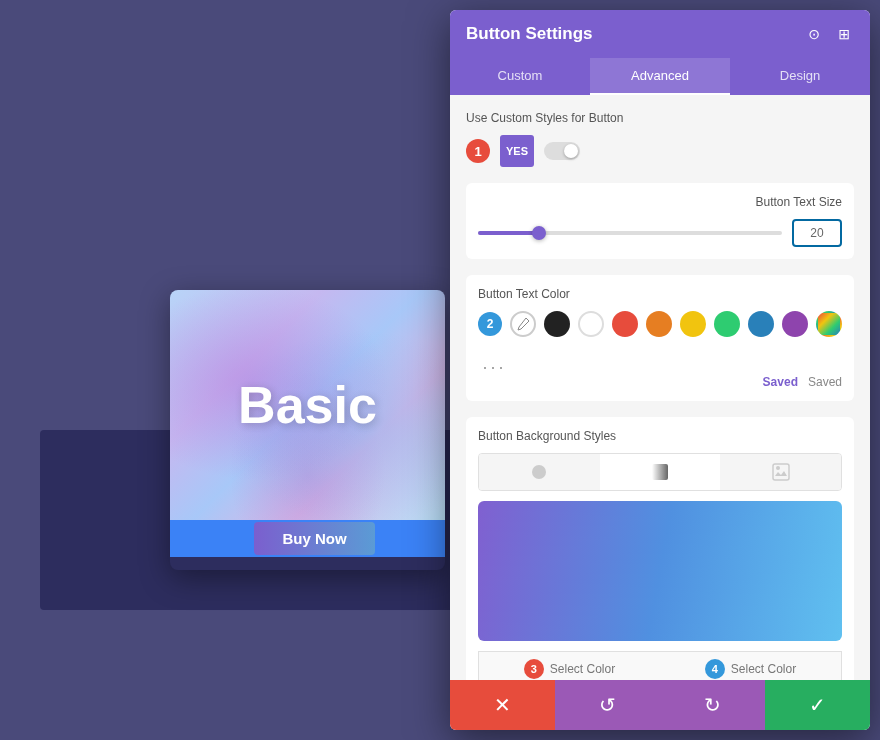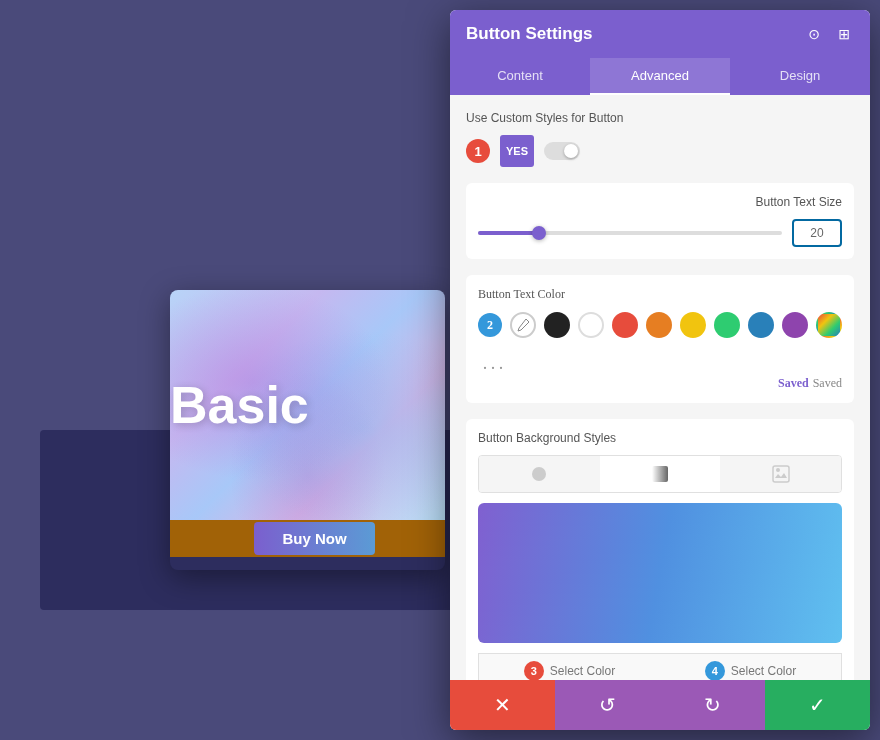--- a/index.html
+++ b/index.html
@@ -33,21 +33,21 @@
       box-shadow: 0 8px 30px rgba(0,0,0,0.4);
     }
 
     .card-image {
       width: 100%;
       height: 230px;
       background: linear-gradient(135deg, #b8d4f8 0%, #c5b8f0 30%, #a8c8f8 50%, #d4b8e8 70%, #b8e0f8 100%);
       position: relative;
       display: flex;
       align-items: center;
-      justify-content: flex-start;
+      justify-content: center;
     }
 
     .card-image::before {
       content: '';
       position: absolute;
       top: 0; left: 0; right: 0; bottom: 0;
       background:
         radial-gradient(ellipse at 30% 40%, rgba(180,120,220,0.5) 0%, transparent 50%),
         radial-gradient(ellipse at 70% 60%, rgba(120,180,240,0.4) 0%, transparent 50%),
         radial-gradient(ellipse at 50% 80%, rgba(160,100,200,0.3) 0%, transparent 40%);
@@ -56,21 +56,21 @@
     .card-title {
       font-size: 52px;
       font-weight: 900;
       color: white;
       text-shadow: 2px 2px 8px rgba(0,0,0,0.2);
       z-index: 1;
       position: relative;
     }
 
     .card-footer {
-      background: #a16207;
+      background: #3b82f6;
       height: 37px;
       display: flex;
       align-items: center;
       justify-content: center;
       padding-left: 14px;
     }
 
     .buy-now-btn {
       background: linear-gradient(90deg, #7b5fce, #5b9bd5);
       color: white;
@@ -284,21 +284,20 @@
       font-size: 12px;
       color: #666;
     }
 
     
     .color-section {
       background: white;
       border-radius: 6px;
       padding: 12px;
       margin-bottom: 16px;
-      font-family: Liberation Serif, serif;
     }
 
     .color-row {
       display: flex;
       align-items: center;
       gap: 8px;
       flex-wrap: wrap;
     }
 
     .color-swatch {
@@ -321,21 +320,21 @@
     .color-dots {
       font-size: 18px;
       color: #999;
       letter-spacing: 2px;
       margin-left: 4px;
     }
 
     .color-links {
       margin-left: auto;
       display: flex;
-      gap: 4px;
+      gap: 10px;
       font-size: 12px;
       margin-top: 30px;
     }
 
     .color-link-saved { color: #7b5fce; font-weight: 600; }
     .color-link-recent { color: #888; }
 
     
     .bg-color-section {
       background: white;
@@ -446,21 +445,21 @@
 
   <div class="panel-header">
     <span class="panel-title">Button Settings</span>
     <div class="panel-header-icons">
       <div class="panel-header-icon">⊙</div>
       <div class="panel-header-icon">⊞</div>
     </div>
   </div>
 
   <div class="tabs">
-    <div class="tab">Content</div>
+    <div class="tab">Custom</div>
     <div class="tab active">Advanced</div>
     <div class="tab">Design</div>
   </div>
 
   <div class="panel-content">
 
     <p class="section-label">Use Custom Styles for Button</p>
     <div class="custom-styles-row">
       <div class="circle-badge badge-red">1</div>
       <span class="yes-label">YES</span>

